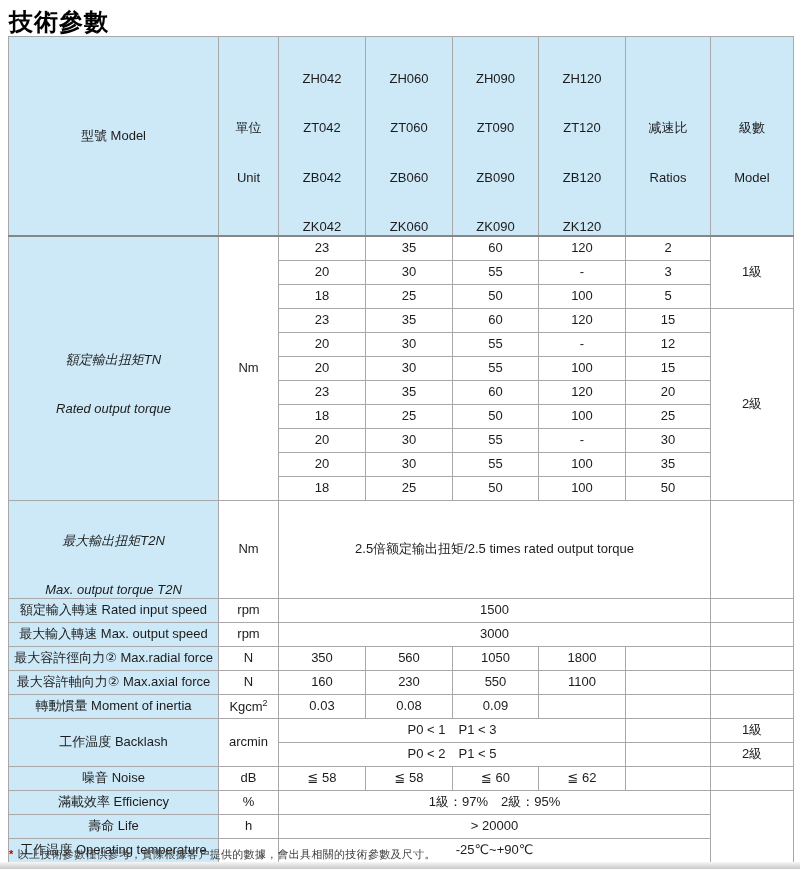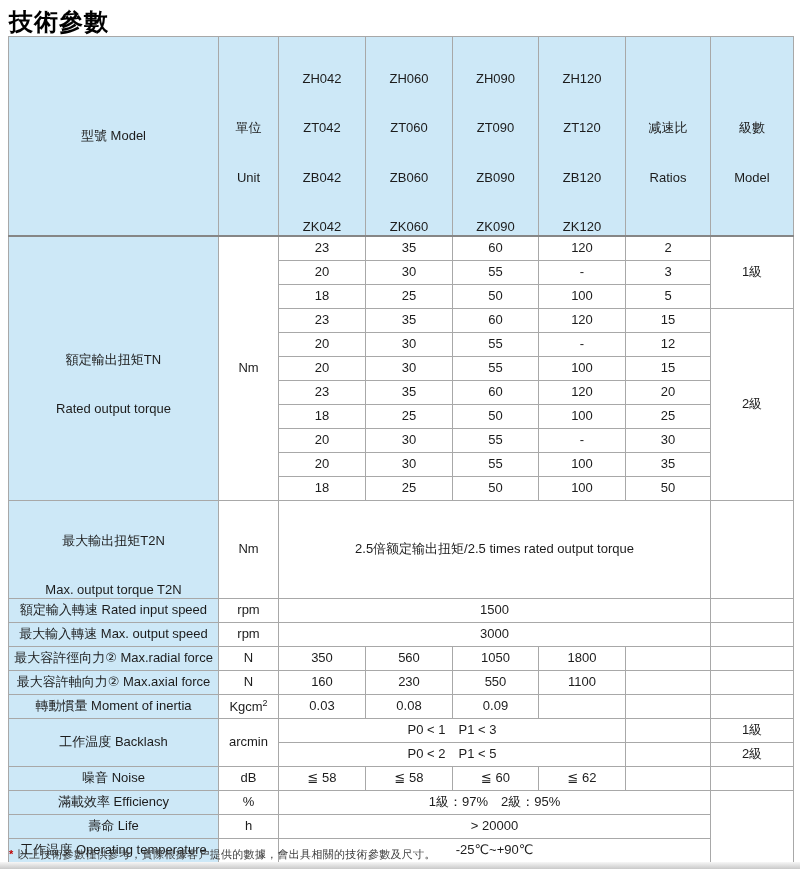--- a/index.html
+++ b/index.html
@@ -25,21 +25,21 @@
   }
   tr{height:24px;}
   tr.hdr{height:80px;}
   tr.dbl{height:48px;}
   tr.maj > td{border-top:1.6px solid var(--bmaj);}
   tr.hdr > td{border-bottom:2px solid var(--bmaj);background:var(--blue);}
   td.lbl{
     background:var(--blue);text-align:left;padding-left:10px;
     font-size:12.5px;
   }
-  td.lbl .l2{display:block;}
+  td.lbl .l2{display:block;font-style:italic;}
   .stack span{display:block;line-height:17px;}
   .hcell{font-size:13px;margin-left:37px;}
   sup{font-size:9px;}
   .footnote{
     position:absolute;left:9px;top:847px;font-size:11px;color:#3c3c3c;
     letter-spacing:0.3px;
   }
   .footnote .star{color:var(--red);font-weight:bold;margin-right:4px;}
   .page-edge{
     position:absolute;left:0;bottom:0;width:800px;height:7px;

